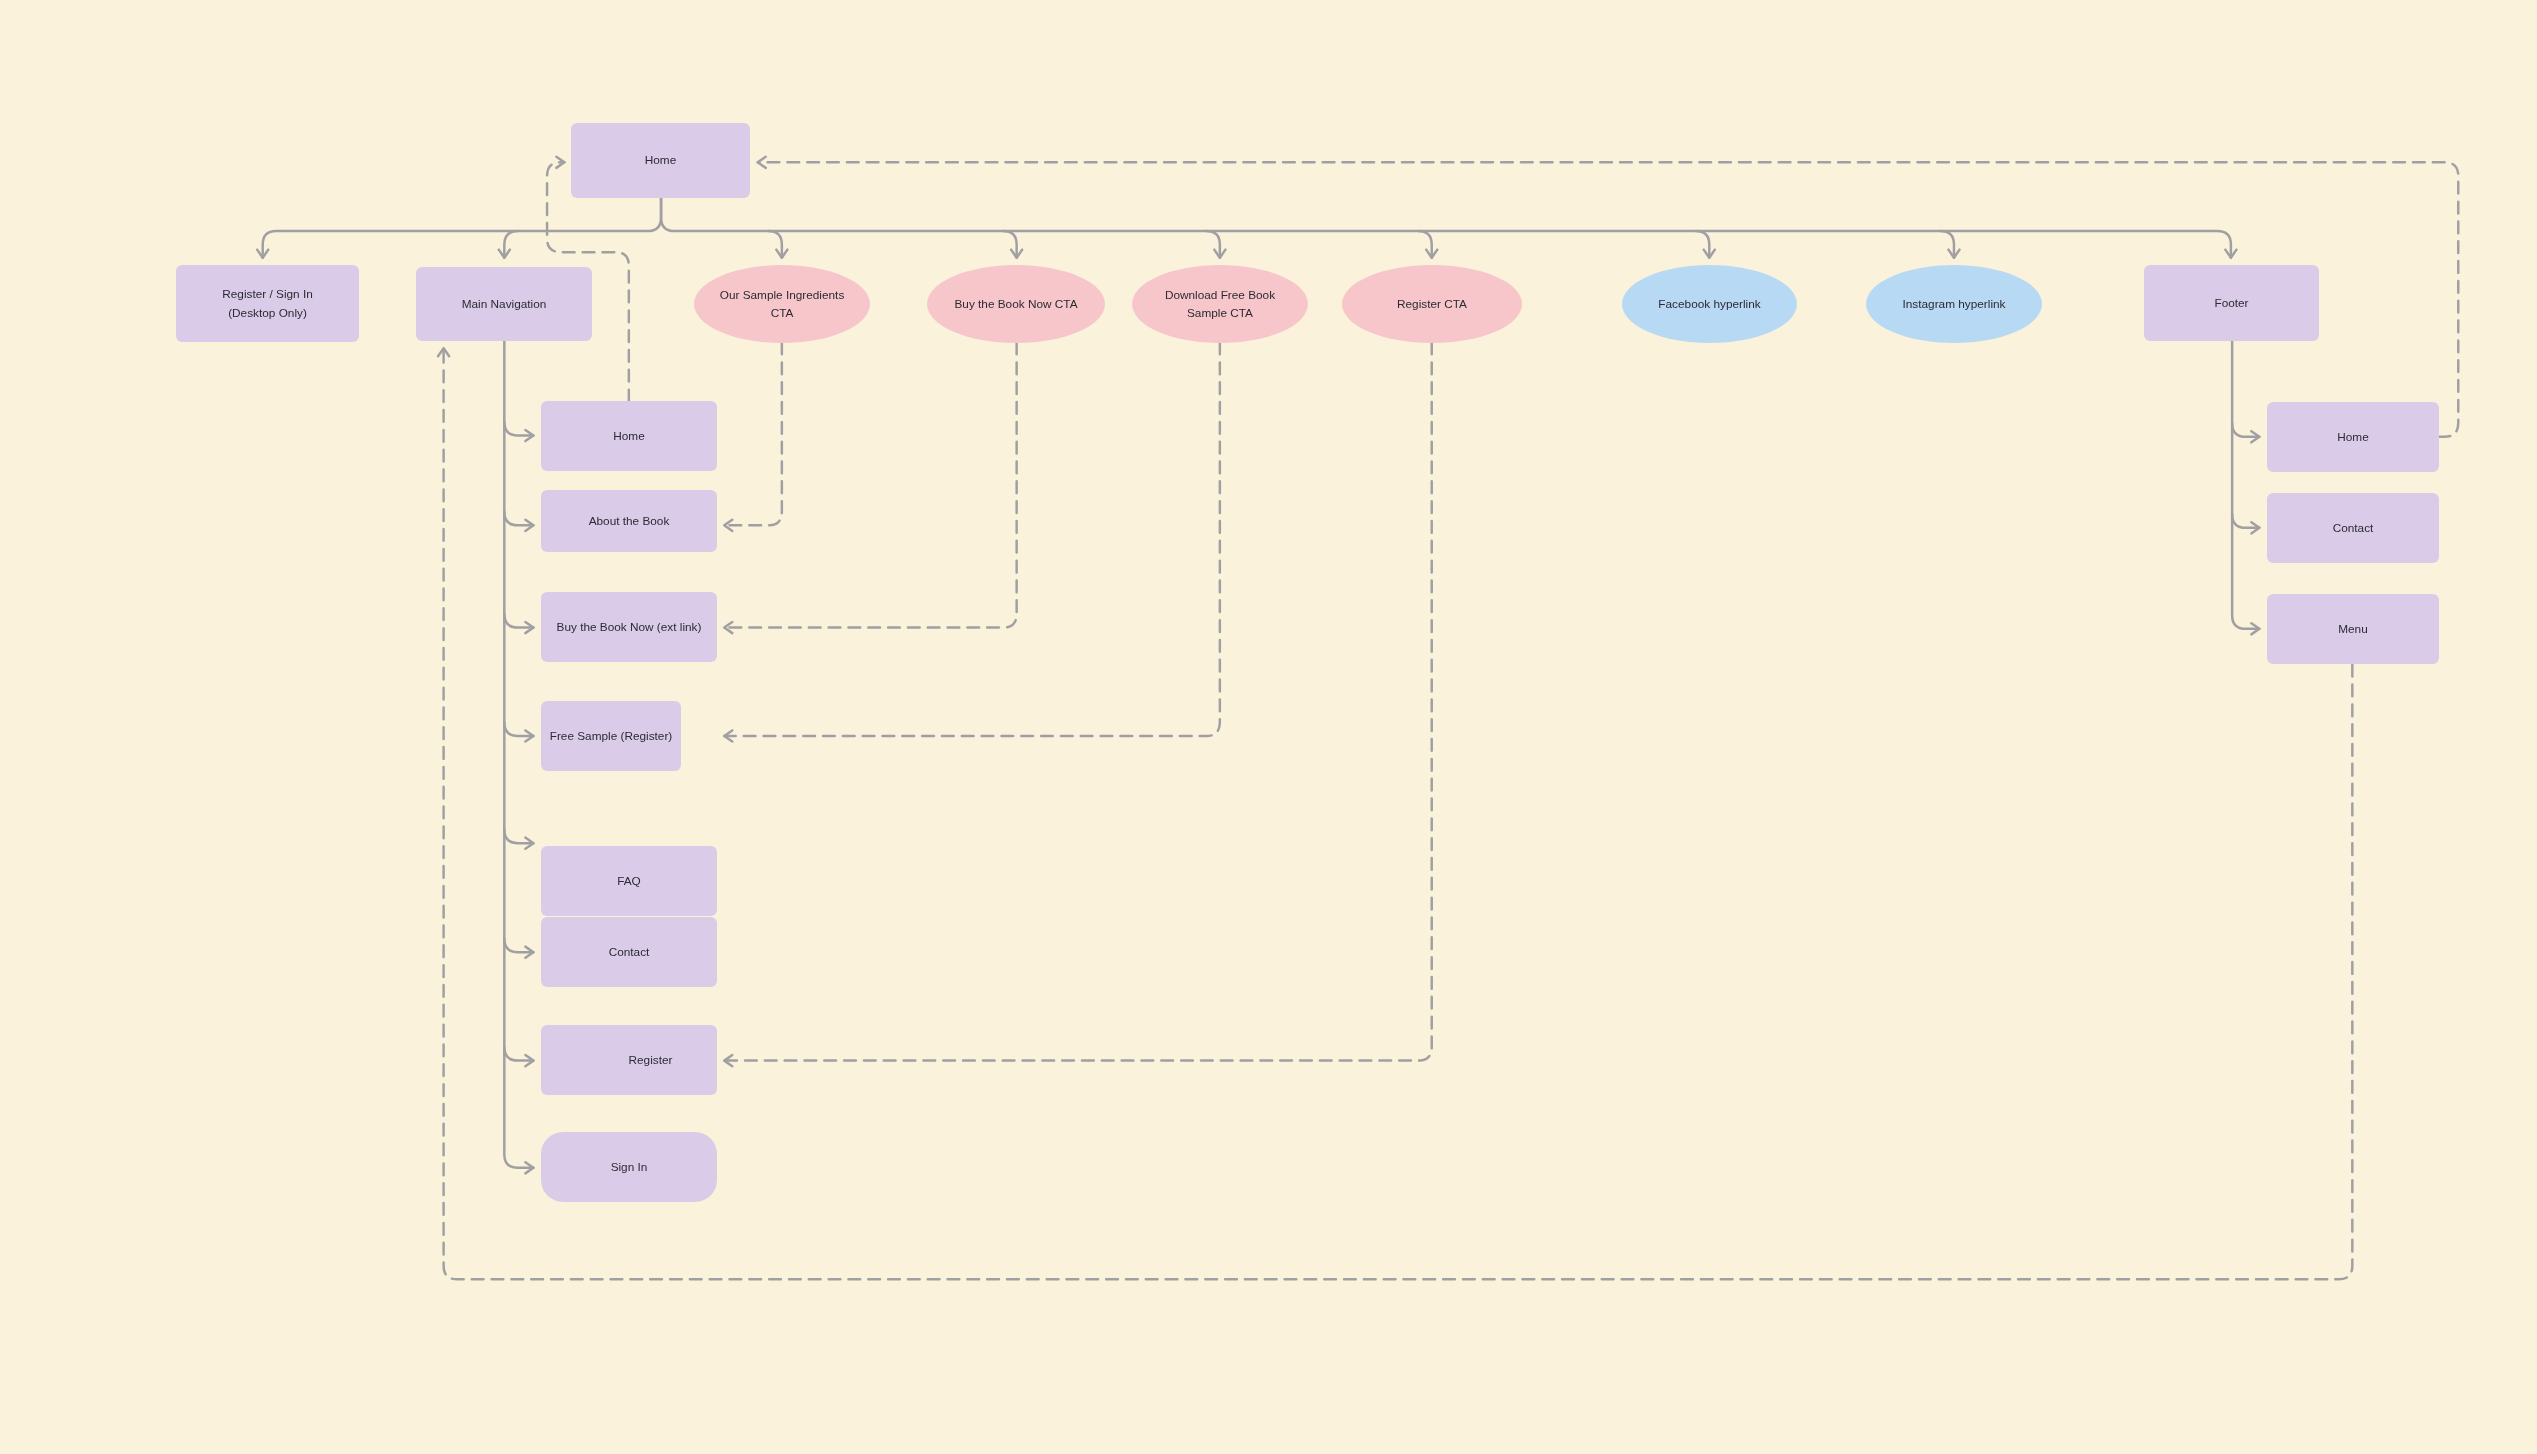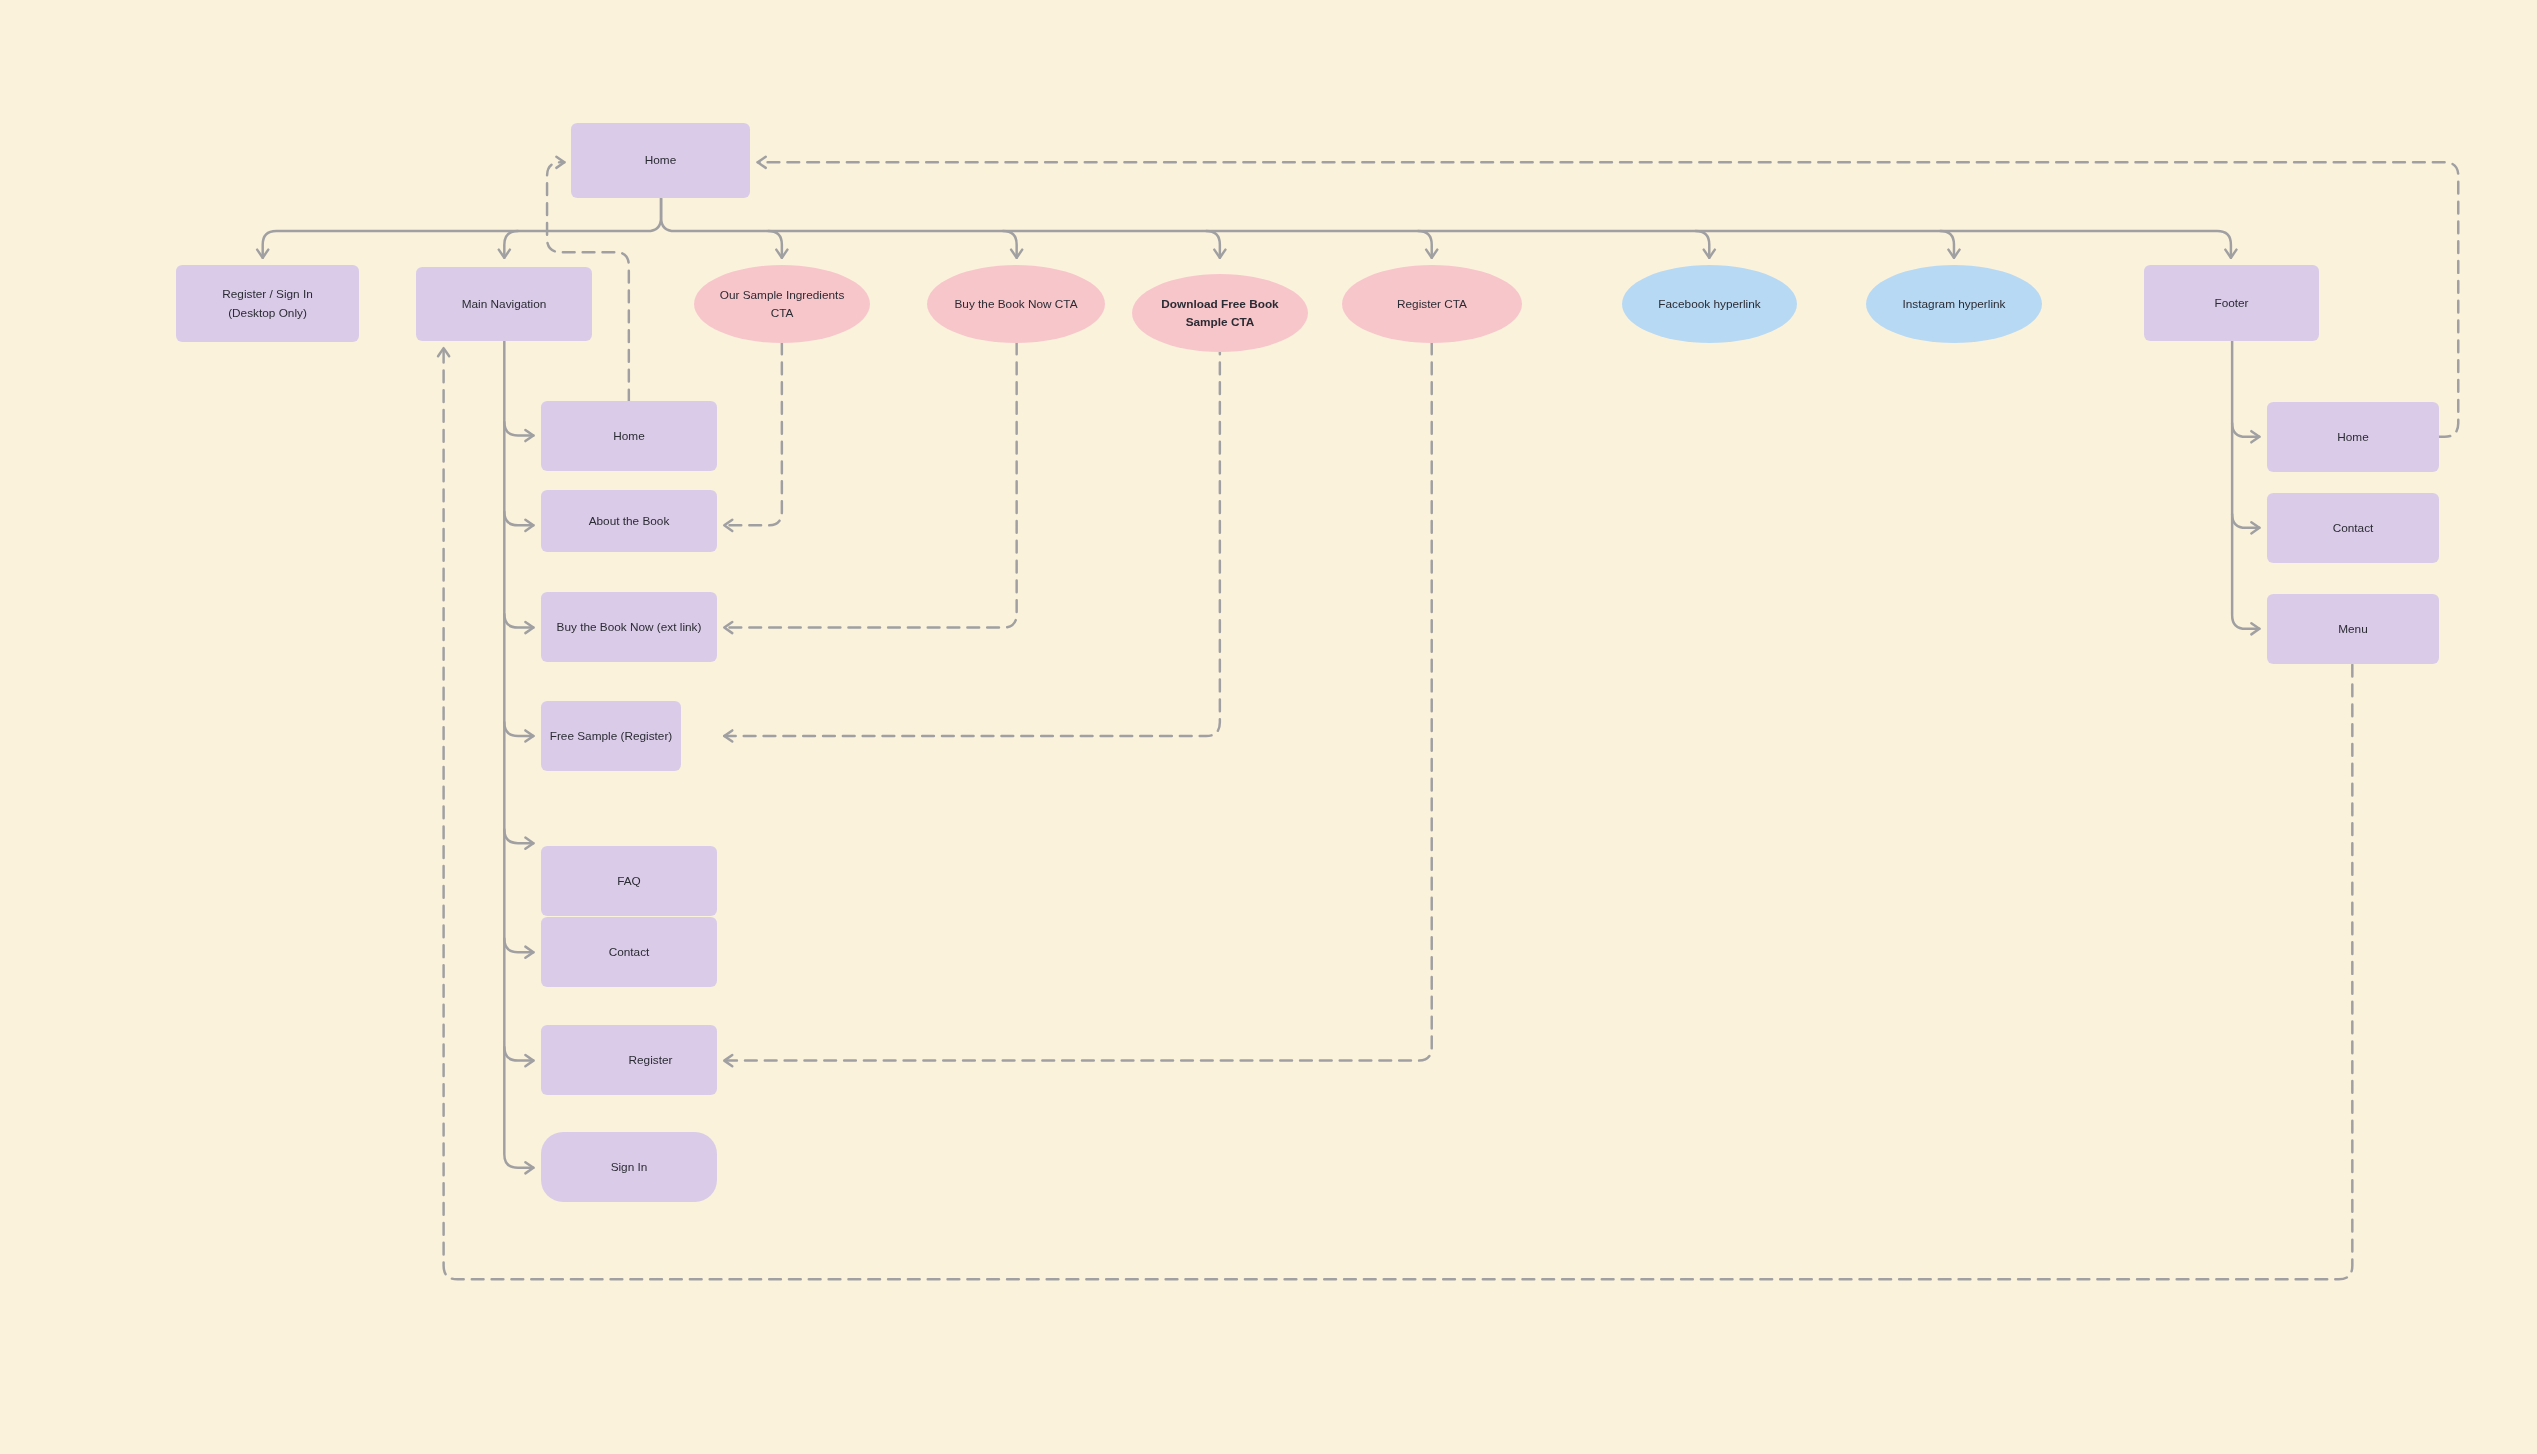--- a/index.html
+++ b/index.html
@@ -90,21 +90,21 @@
   </svg>
 
   <div class="node page" style="left:552px;top:123px;width:179px;height:75px;">Home</div>
 
   <div class="node page" style="left:157px;top:265px;width:183px;height:77px;">Register / Sign In
 (Desktop Only)</div>
   <div class="node page" style="left:397px;top:267px;width:176px;height:74px;">Main Navigation</div>
   <div class="node ellipse cta" style="left:675px;top:265px;width:176px;height:78px;">Our Sample Ingredients
 CTA</div>
   <div class="node ellipse cta" style="left:908px;top:265px;width:178px;height:78px;">Buy the Book Now CTA</div>
-  <div class="node ellipse cta" style="left:1113px;top:274px;width:176px;height:78px;font-weight:bold;">Download Free Book
+  <div class="node ellipse cta" style="left:1113px;top:265px;width:176px;height:78px;">Download Free Book
 Sample CTA</div>
   <div class="node ellipse cta" style="left:1323px;top:265px;width:180px;height:78px;">Register CTA</div>
   <div class="node ellipse link" style="left:1603px;top:265px;width:175px;height:78px;">Facebook hyperlink</div>
   <div class="node ellipse link" style="left:1847px;top:265px;width:176px;height:78px;">Instagram hyperlink</div>
   <div class="node page" style="left:2125px;top:265px;width:175px;height:76px;">Footer</div>
 
   <div class="node page" style="left:522px;top:401px;width:176px;height:70px;">Home</div>
   <div class="node page" style="left:522px;top:490px;width:176px;height:62px;">About the Book</div>
   <div class="node page" style="left:522px;top:592px;width:176px;height:70px;">Buy the Book Now (ext link)</div>
   <div class="node page" style="left:522px;top:701px;width:140px;height:70px;">Free Sample (Register)</div>

